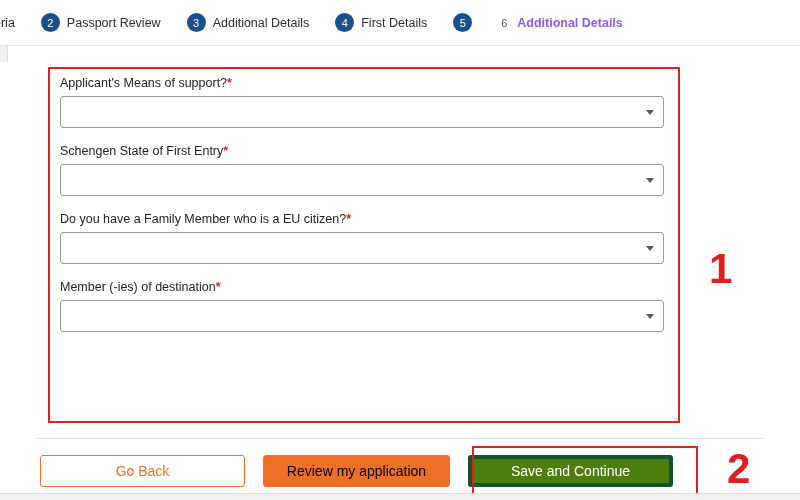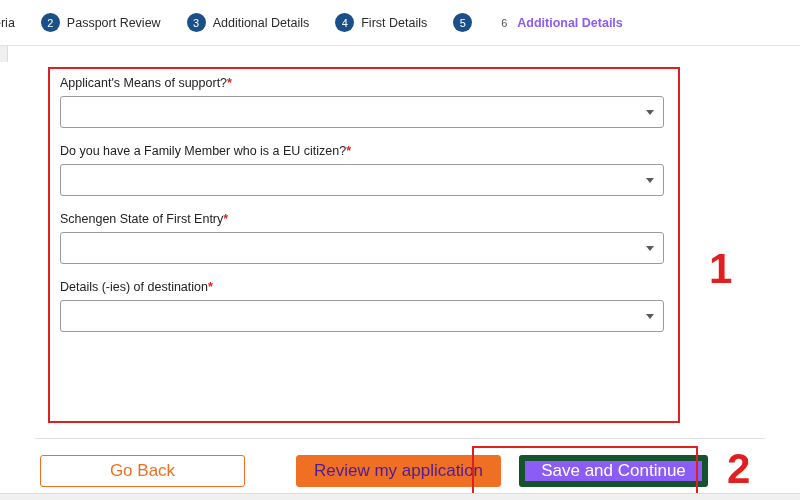--- a/index.html
+++ b/index.html
@@ -164,46 +164,45 @@
     position: absolute;
     left: 40px;
     top: 393px;
     display: flex;
     align-items: center;
     gap: 18px;
   }
   .btn {
     height: 32px;
     border-radius: 3px;
-    font-size: 17px;
+    font-size: 14px;
     display: flex;
     align-items: center;
     justify-content: center;
     box-sizing: border-box;
     cursor: pointer;
     user-select: none;
   }
   .btn-back {
     width: 205px;
     border: 1px solid #ef7024;
     background: #ffffff;
     color: #ef7024;
   }
   .btn-review {
+    width: 187px;
+    background: #ef7024;
+    color: #000000;
+    border: 1px solid #ef7024;
+  }
+  .btn-save {
     width: 205px;
-    background: #ef7024;
-    color: #4c1d95;
-    border: 1px solid #ef7024;
-    margin-left: 33px;
-  }
-  .btn-save {
-    width: 189px;
-    background: #8b5cf6;
+    background: #4d7c0f;
     color: #ffffff;
-    border: 6px solid #14532d;
+    border: 4px solid #14532d;
   }
   .save-highlight {
     position: absolute;
     left: 472px;
     top: 384px;
     width: 226px;
     height: 50px;
     border: 2px solid #e02020;
     box-sizing: border-box;
   }
@@ -269,41 +268,41 @@
         <span>Applicant's Means of support?</span><span class="req">*</span>
       </div>
       <div class="select-box">
         <span class="select-value"></span>
         <span class="caret"></span>
       </div>
     </div>
 
     <div class="field">
       <div class="field-label">
-        <span>Do you have a Family Member who is a EU citizen?</span><span class="req">*</span>
+        <span>Schengen State of First Entry</span><span class="req">*</span>
       </div>
       <div class="select-box">
         <span class="select-value"></span>
         <span class="caret"></span>
       </div>
     </div>
 
     <div class="field">
       <div class="field-label">
-        <span>Schengen State of First Entry</span><span class="req">*</span>
+        <span>Do you have a Family Member who is a EU citizen?</span><span class="req">*</span>
       </div>
       <div class="select-box">
         <span class="select-value"></span>
         <span class="caret"></span>
       </div>
     </div>
 
     <div class="field">
       <div class="field-label">
-        <span>Details (-ies) of destination</span><span class="req">*</span>
+        <span>Member (-ies) of destination</span><span class="req">*</span>
       </div>
       <div class="select-box">
         <span class="select-value"></span>
         <span class="caret"></span>
       </div>
     </div>
 
 
   </div>
 

